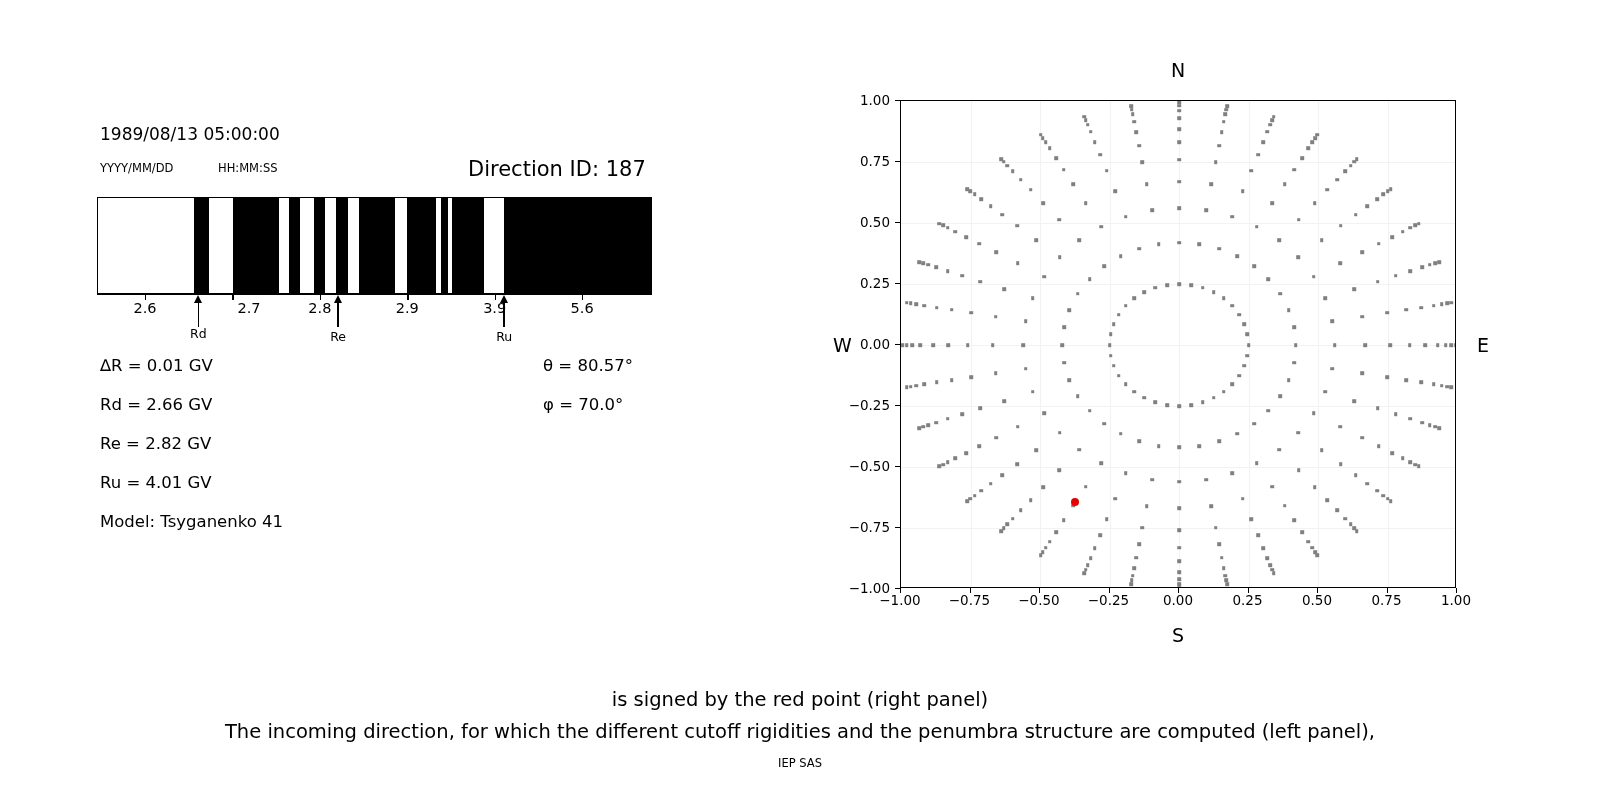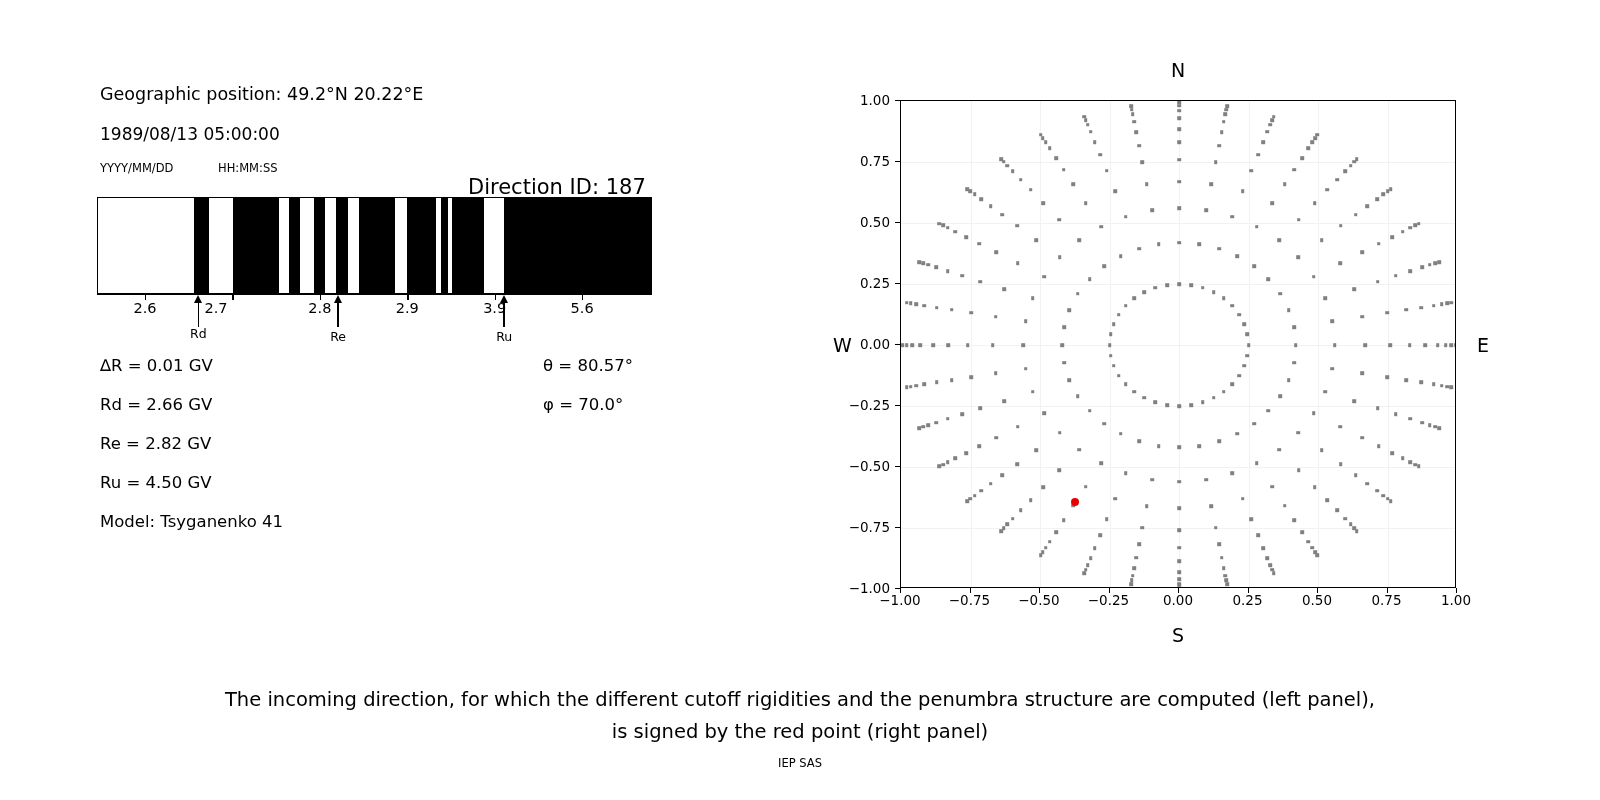--- a/index.html
+++ b/index.html
@@ -41,21 +41,21 @@
     white-space: nowrap;
   }
   .hdr-fmt-time {
     position: absolute;
     left: 218px; top: 161px;
     font-size: 11.5px;
     white-space: nowrap;
   }
   .hdr-dirid {
     position: absolute;
-    left: 468px; top: 175px;
+    left: 468px; top: 157px;
     font-size: 21px;
     white-space: nowrap;
   }
 
   
   #penumbra-wrap {
     position: absolute;
     left: 97px; top: 197px;
     width: 555px; height: 97px;
   }
@@ -219,21 +219,20 @@
     width: 1600px;
     text-align: center;
     font-size: 11.5px;
   }
 </style>
 </head>
 <body>
 
 <div id="left-panel">
 
-  <div class="hdr-geo">Geographic position: 49.2°N 20.22°E</div>
 
   <div class="hdr-datetime">1989/08/13 05:00:00</div>
 
   <div class="hdr-fmt-date">YYYY/MM/DD</div>
 
   <div class="hdr-fmt-time">HH:MM:SS</div>
 
   <div class="hdr-dirid">Direction ID: 187</div>
 
   <div id="penumbra-wrap">
@@ -255,42 +254,42 @@
     <div class="axis-line"></div>
   <div class="tick" style="left: 48.0709px;"></div>
       <div class="tick" style="left: 135.472px;"></div>
       <div class="tick" style="left: 222.874px;"></div>
       <div class="tick" style="left: 310.276px;"></div>
       <div class="tick" style="left: 397.677px;"></div>
       <div class="tick" style="left: 485.079px;"></div>
     </div>
   <div id="penumbra-axis-labels">
       <div class="tick-label" style="left: 145.071px;">2.6</div>
-      <div class="tick-label" style="left: 216px;">2.7</div>
+      <div class="tick-label" style="left: 249px;">2.7</div>
       <div class="tick-label" style="left: 319.874px;">2.8</div>
       <div class="tick-label" style="left: 407.276px;">2.9</div>
       <div class="tick-label" style="left: 494.677px;">3.9</div>
       <div class="tick-label" style="left: 582.079px;">5.6</div>
     </div>
   <div id="penumbra-markers">
       <div class="rig-arrow" style="left: 197.512px; top: 301px; height: 26px;"></div>
       <div class="rig-arrow-head" style="left: 198.312px; top: 295px;"></div>
       <div class="rig-arrow-label" style="left: 198.312px; top: 326px;">Rd</div>
       <div class="rig-arrow" style="left: 337.354px; top: 301px; height: 26px;"></div>
       <div class="rig-arrow-head" style="left: 338.154px; top: 295px;"></div>
       <div class="rig-arrow-label" style="left: 338.154px; top: 329px;">Re</div>
       <div class="rig-arrow" style="left: 503.417px; top: 301px; height: 26px;"></div>
       <div class="rig-arrow-head" style="left: 504.217px; top: 295px;"></div>
       <div class="rig-arrow-label" style="left: 504.217px; top: 329px;">Ru</div>
     </div>
 
   <div class="param param-left" style="top:356px">∆R = 0.01 GV</div>
   <div class="param param-left" style="top:395px">Rd = 2.66 GV</div>
   <div class="param param-left" style="top:434px">Re = 2.82 GV</div>
-  <div class="param param-left" style="top:473px">Ru = 4.50 GV</div>
+  <div class="param param-left" style="top:473px">Ru = 4.01 GV</div>
   <div class="param param-left" style="top:512px">Model: Tsyganenko 41</div>
 
   <div class="param param-right" style="top:356px">θ = 80.57°</div>
   <div class="param param-right" style="top:395px">φ = 70.0°</div>
 </div>
 
 <div id="polar-panel">
   <div id="polar-frame">
     <div id="polar-grid">
         <div class="grid-v" style="left: 69.5px;"></div>
@@ -747,16 +746,16 @@
     <div class="ax-tick-y" style="top: 100px;"></div>
     <div class="ax-lab-y" style="top: 100px;">1.00</div>
   </div>
 
 <div class="compass" id="compass-n">N</div>
 <div class="compass" id="compass-s">S</div>
 <div class="compass" id="compass-w">W</div>
 <div class="compass" id="compass-e">E</div>
 
 <div id="caption">
+  <div>is signed by the red point (right panel)</div>
   <div>The incoming direction, for which the different cutoff rigidities and the penumbra structure are computed (left panel),</div>
-  <div>is signed by the red point (right panel)</div>
 </div>
 <div id="footer">IEP SAS</div>
 
 </body></html>

